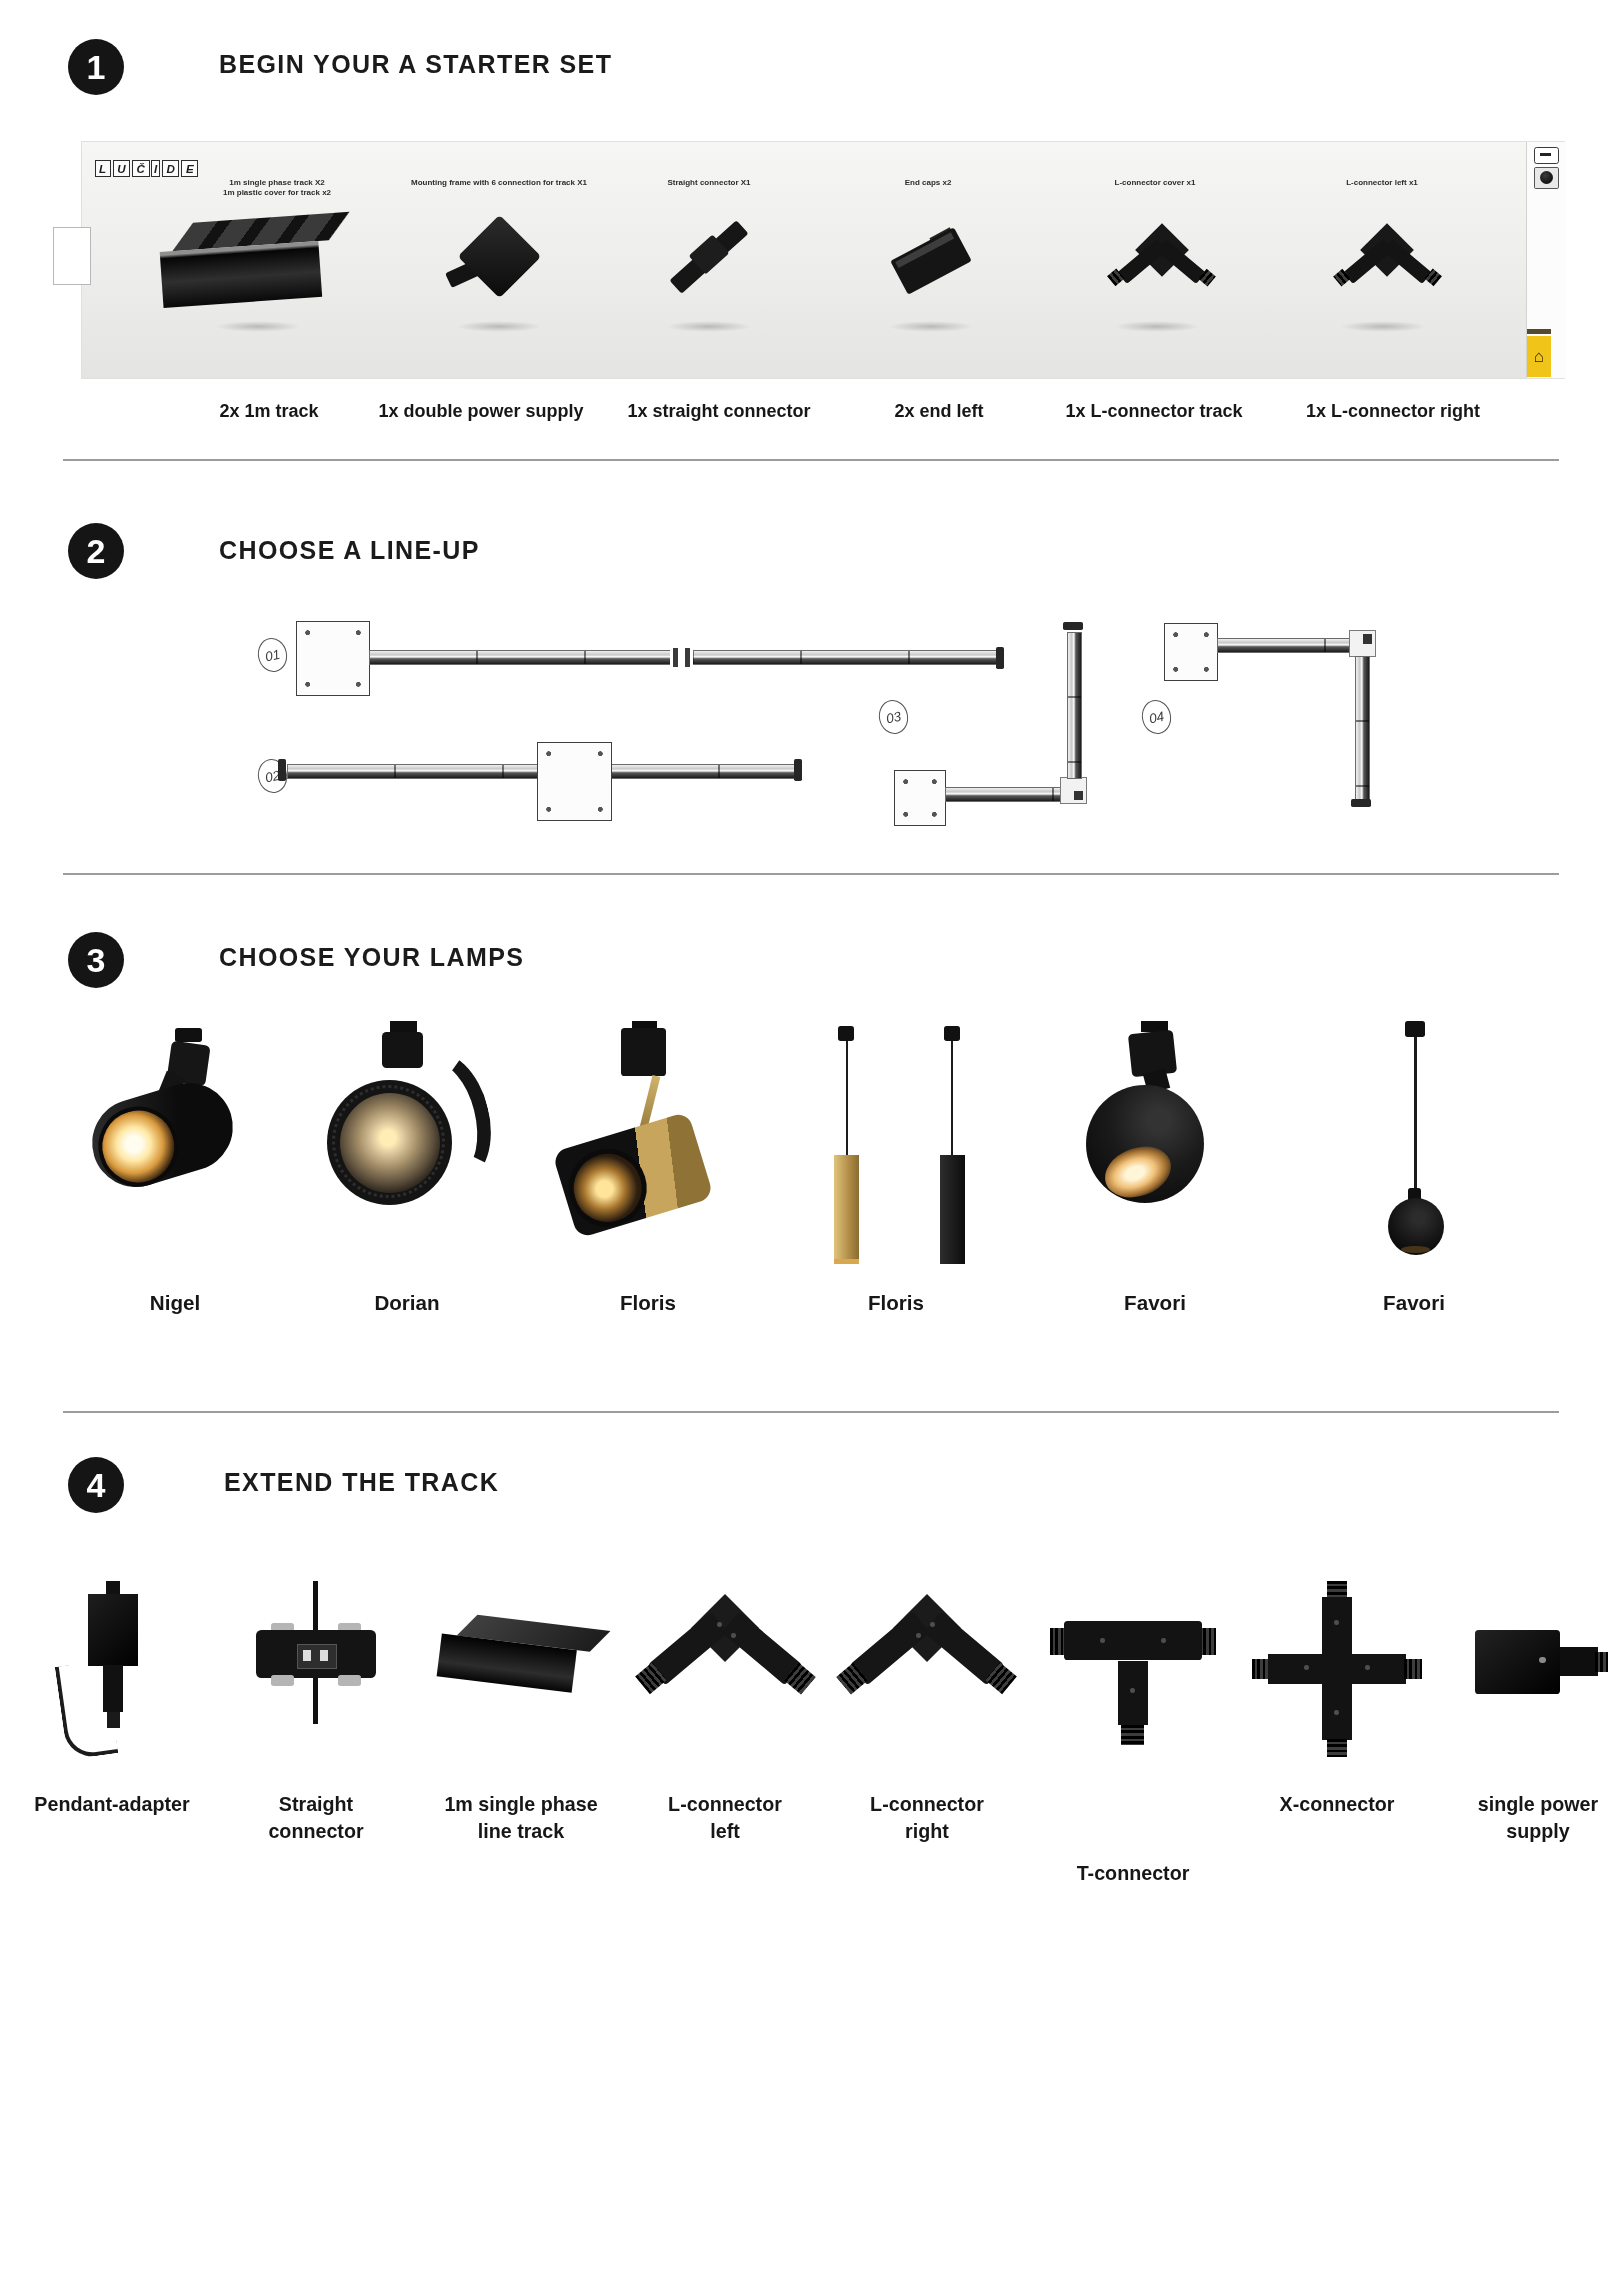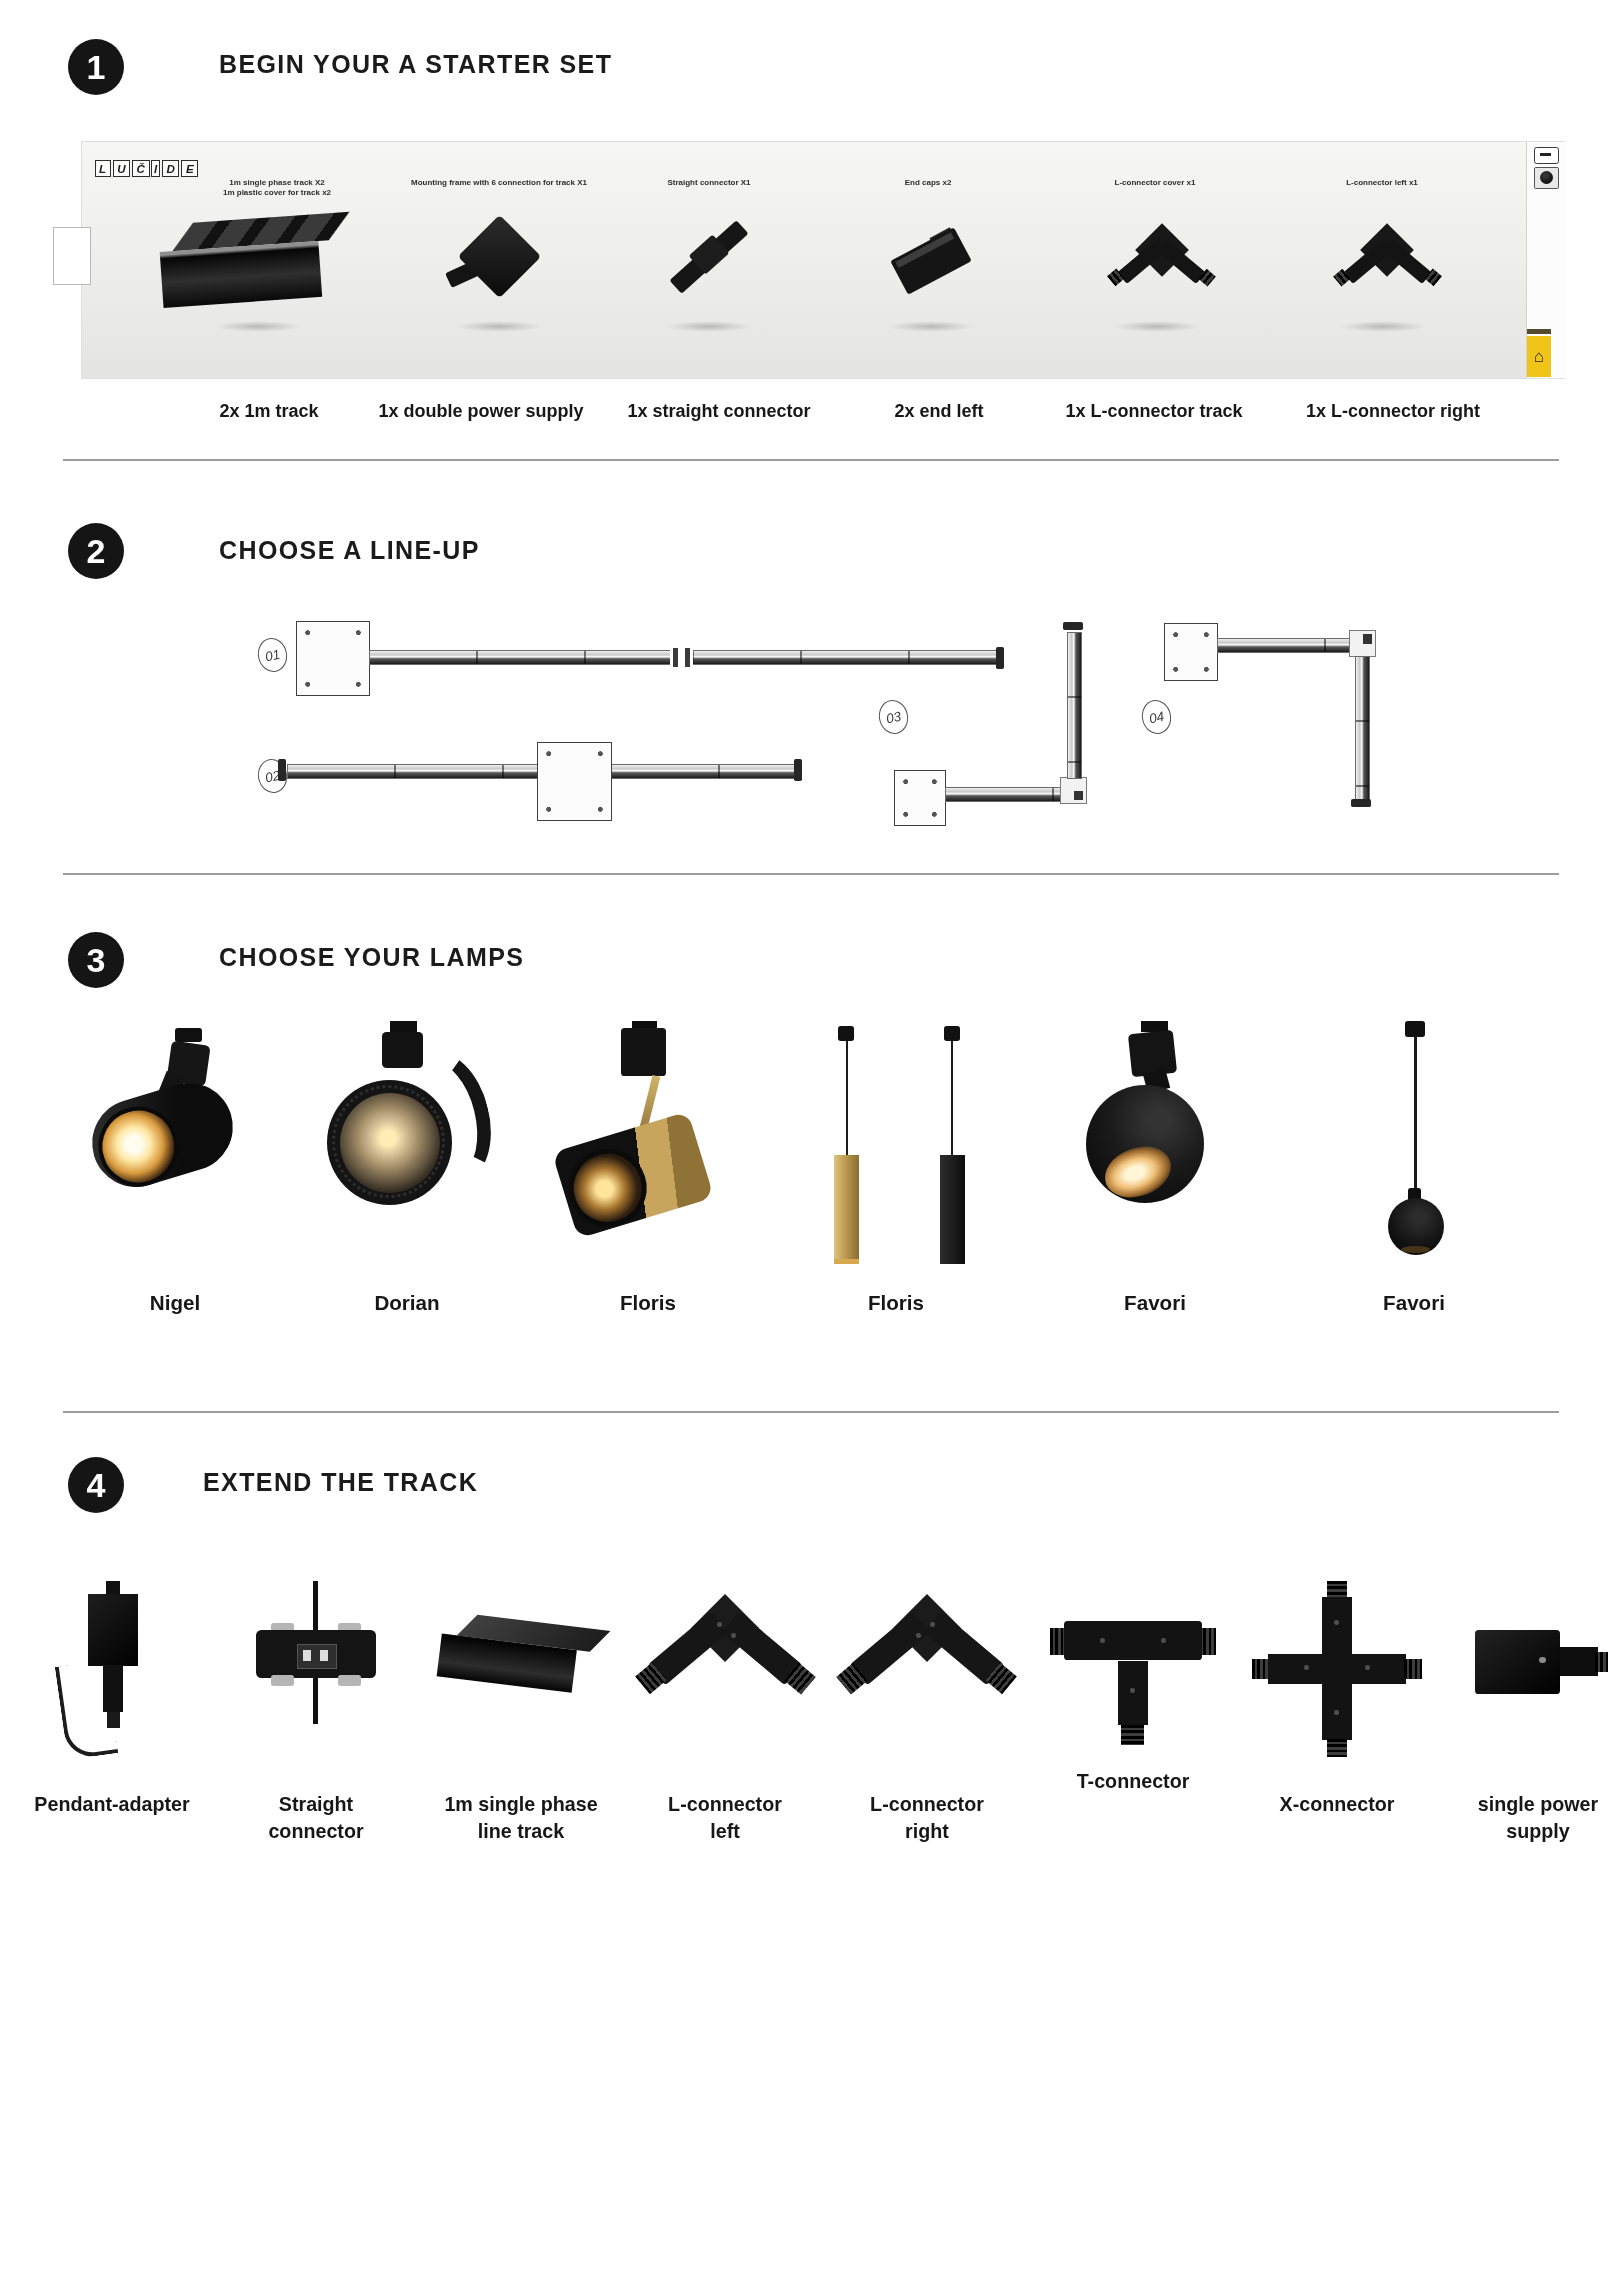--- a/index.html
+++ b/index.html
@@ -267,21 +267,21 @@
   <div class="lamp-label" style="left:648px;top:1291px;">Floris</div>
   <div class="lamp-label" style="left:896px;top:1291px;">Floris</div>
   <div class="lamp-label" style="left:1155px;top:1291px;">Favori</div>
   <div class="lamp-label" style="left:1414px;top:1291px;">Favori</div>
 
   <div class="divider" style="top:1411px;"></div>
 
   <div class="sec-circle" style="left:68px;top:1457px;">
     <span>4</span>
   </div>
-  <div class="sec-title" style="left:203px;top:1468px;text-align:center;">EXTEND THE TRACK</div>
+  <div class="sec-title" style="left:224px;top:1468px;text-align:center;">EXTEND THE TRACK</div>
 
   <div class="abs" style="left:27px;top:1581px;width:170px;height:179px;">
     <div class="abs" style="left:79px;top:0;width:14.3px;height:12.5px;background:#111;"></div>
     <div class="abs" style="left:61px;top:12.5px;width:50px;height:72px;background:linear-gradient(135deg,#1e1e1e,#000);"></div>
     <div class="abs" style="left:76px;top:84px;width:19.7px;height:47px;background:#111;"></div>
     <div class="abs" style="left:80px;top:131px;width:12.5px;height:16px;background:#1a1a1a;"></div>
     <div class="abs" style="left:34px;top:82px;width:47px;height:90px;border-left:4.5px solid #1c1c1c;border-bottom:4.5px solid #1c1c1c;border-bottom-left-radius:29px;transform:rotate(-8deg);"></div>
   </div>
 
   <div class="abs" style="left:231px;top:1581px;width:170px;height:179px;">
@@ -369,21 +369,21 @@
       <div>line track</div>
   </div>
   <div class="acc-label" style="left:725px;top:1791px;">
     <div>L-connector</div>
       <div>left</div>
   </div>
   <div class="acc-label" style="left:927px;top:1791px;">
     <div>L-connector</div>
       <div>right</div>
   </div>
-  <div class="acc-label" style="left:1133px;top:1768px;">
+  <div class="acc-label" style="left:1133px;top:1860px;">
     <div>T-connector</div>
       <div></div>
   </div>
   <div class="acc-label" style="left:1337px;top:1791px;">
     <div>X-connector</div>
       <div></div>
   </div>
   <div class="acc-label" style="left:1538px;top:1791px;">
     <div>single power</div>
       <div>supply</div>

